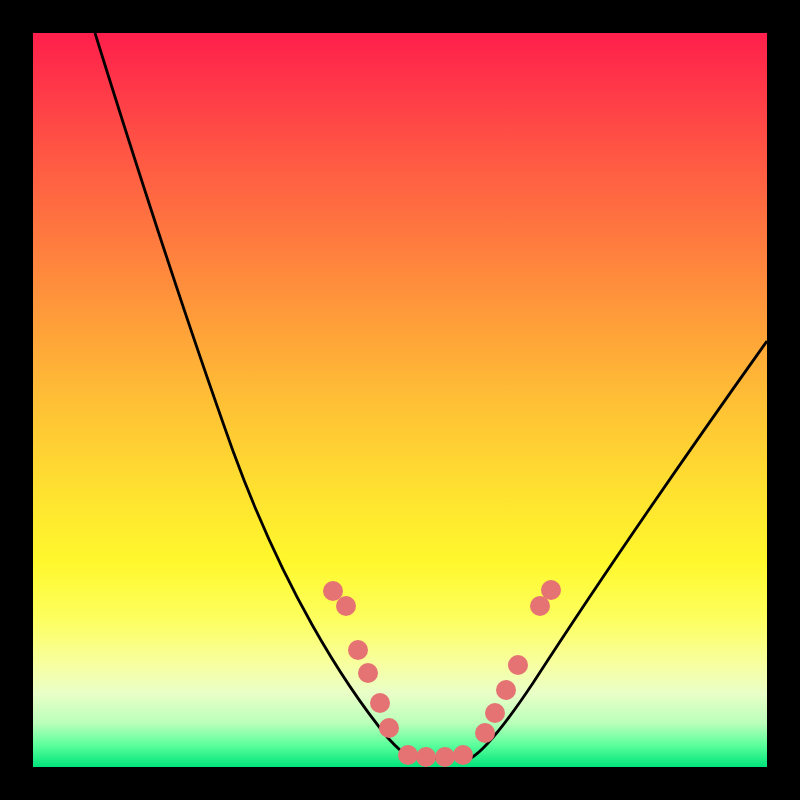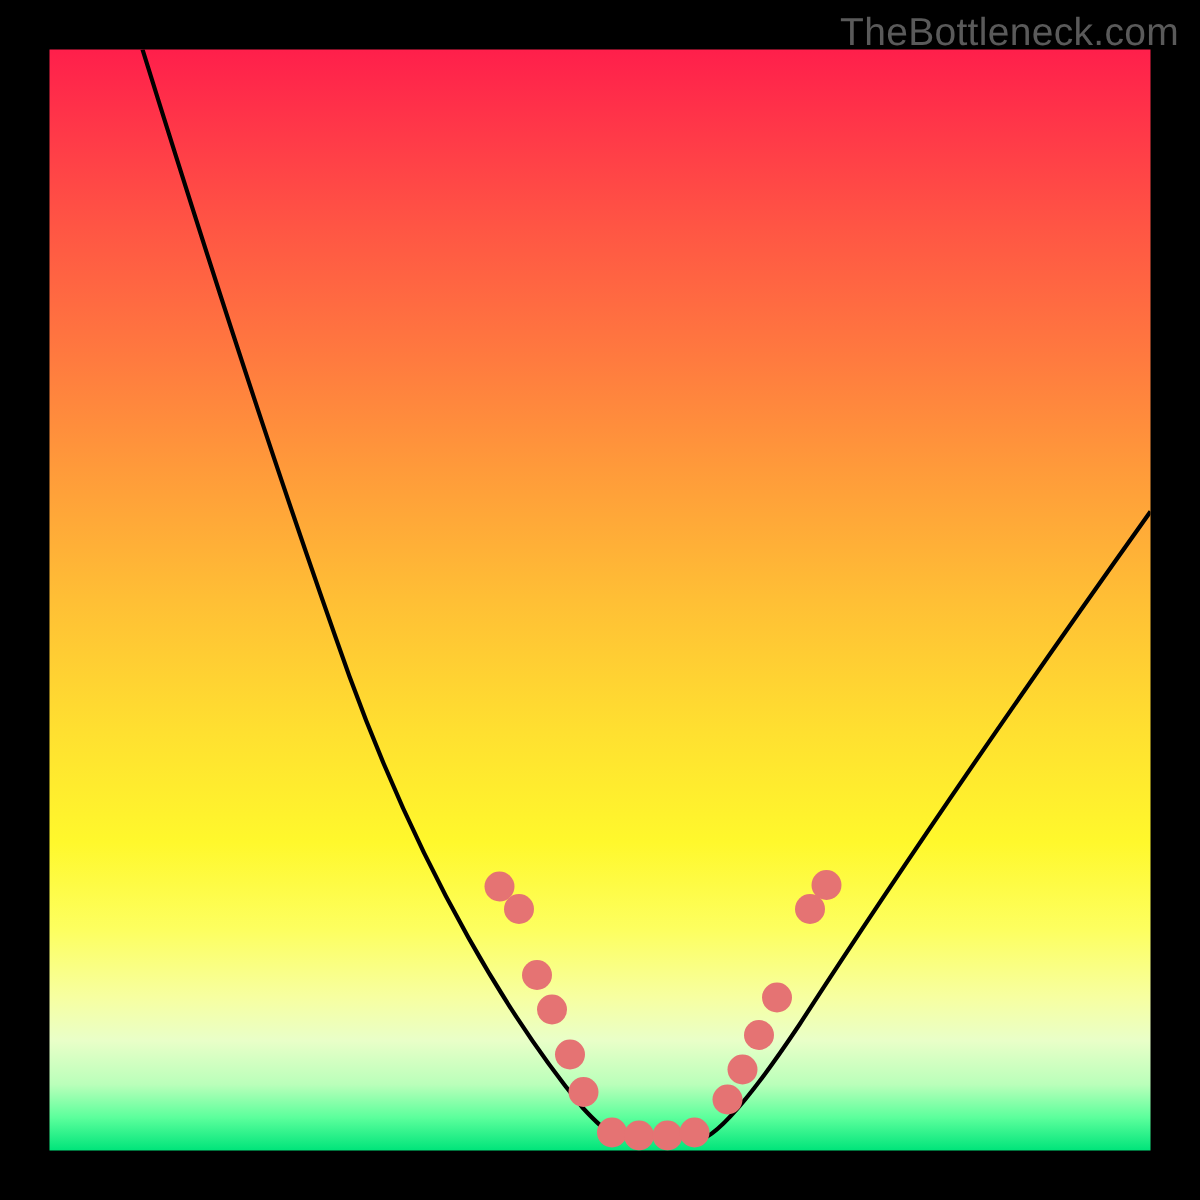--- a/index.html
+++ b/index.html
@@ -103,14 +103,13 @@
     <circle class="dot" cx="430" cy="722" r="10"></circle>
 
     <circle class="dot" cx="452" cy="700" r="10"></circle>
     <circle class="dot" cx="462" cy="680" r="10"></circle>
     <circle class="dot" cx="473" cy="657" r="10"></circle>
     <circle class="dot" cx="485" cy="632" r="10"></circle>
     <circle class="dot" cx="507" cy="573" r="10"></circle>
     <circle class="dot" cx="518" cy="557" r="10"></circle>
   </svg>
 
-  <div class="watermark">TheBottleneck.com</div>
 </div>
 
 </body></html>

